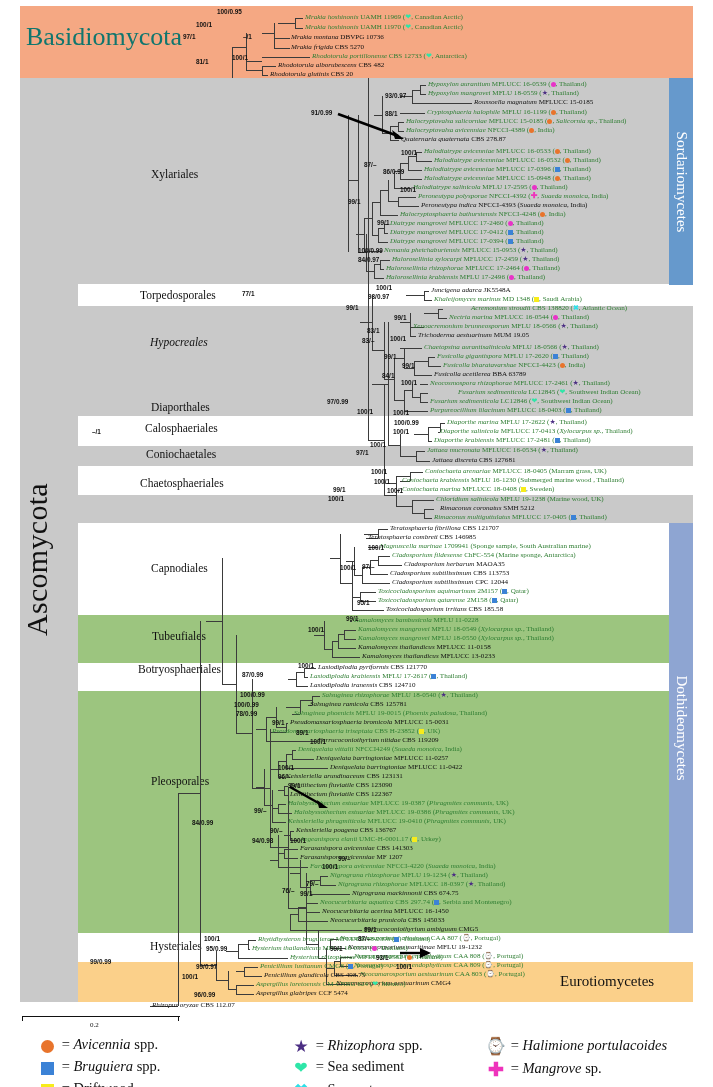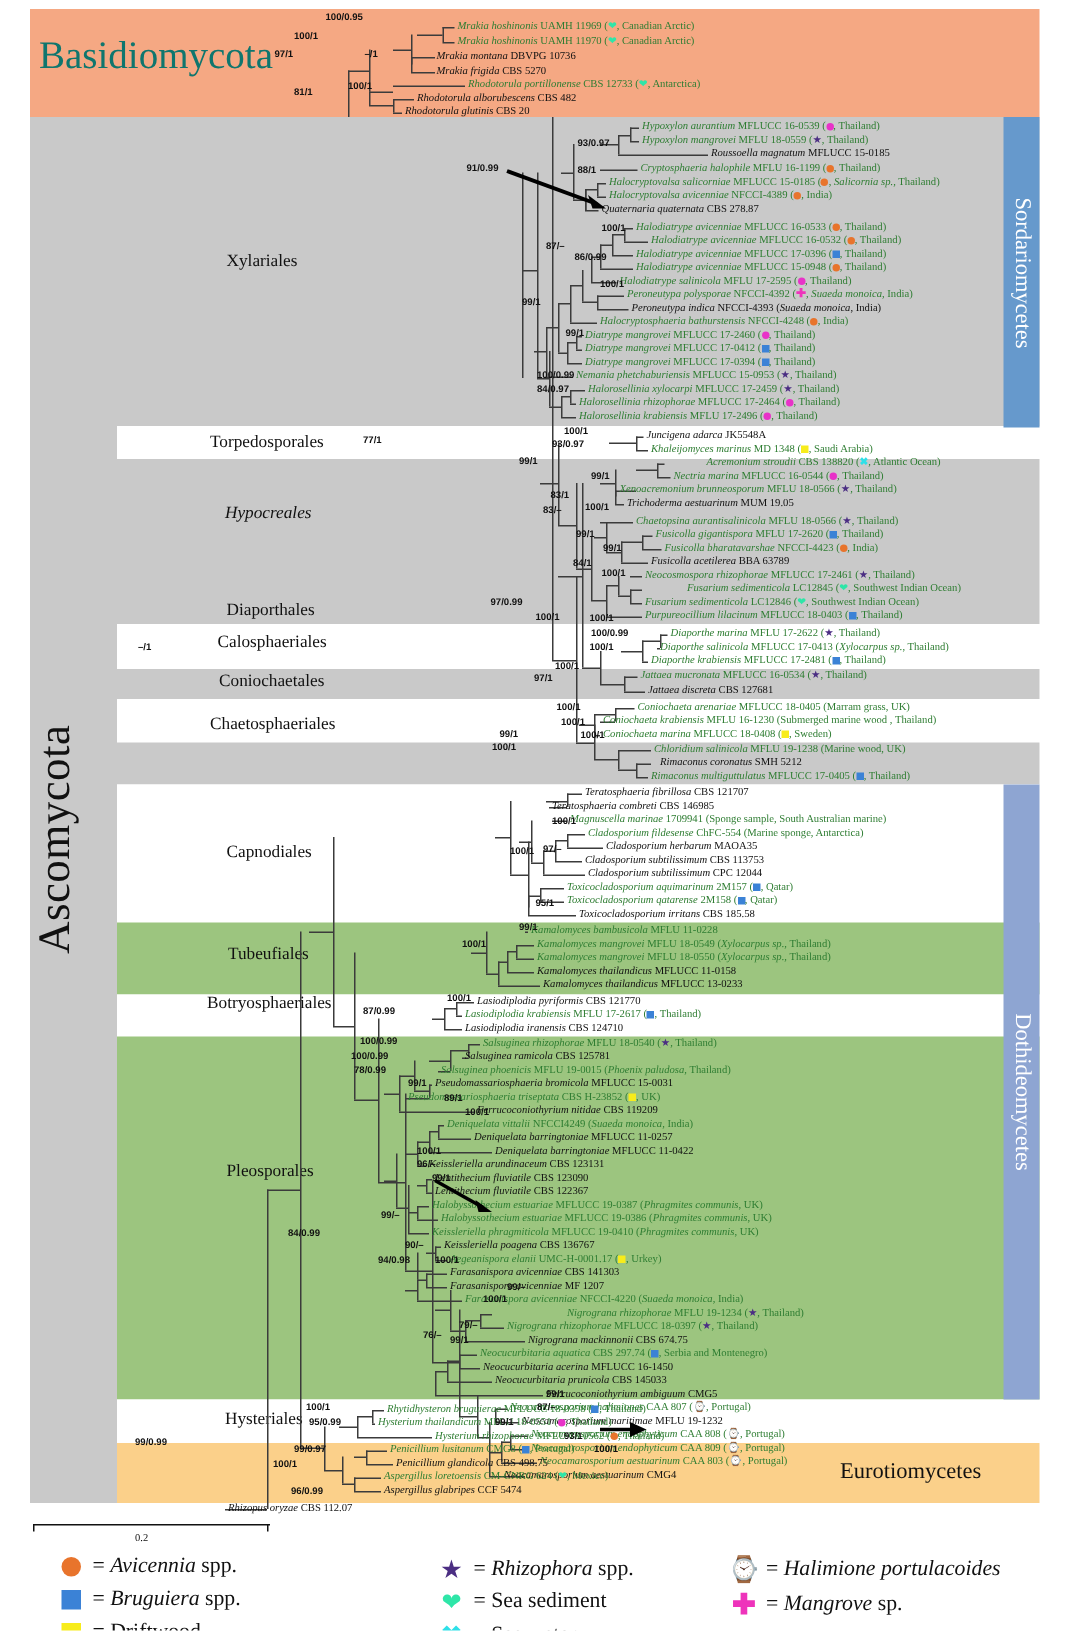--- a/index.html
+++ b/index.html
@@ -543,21 +543,21 @@
       <div class="taxon black" style="left: 290px; top: 782px;"><i>Lentithecium fluviatile</i> CBS 123090</div>
       <div class="taxon black" style="left: 290px; top: 791px;"><i>Lentithecium fluviatile</i> CBS 122367</div>
       <div class="taxon green" style="left: 288px; top: 800px;"><i>Halobyssothecium estuariae</i> MFLUCC 19-0387 (<i>Phragmites communis</i>, UK)</div>
       <div class="taxon green" style="left: 294px; top: 809px;"><i>Halobyssothecium estuariae</i> MFLUCC 19-0386 (<i>Phragmites communis</i>, UK)</div>
       <div class="taxon green" style="left: 288px; top: 818px;"><i>Keissleriella phragmiticola</i> MFLUCC 19-0410 (<i>Phragmites communis</i>, UK)</div>
       <div class="taxon black" style="left: 296px; top: 827px;"><i>Keissleriella poagena</i> CBS 136767</div>
       <div class="taxon green" style="left: 300px; top: 836px;"><i>Aegeanispora elanii</i> UMC-H-0001.17 (<span class="sym yel"></span>, Urkey)</div>
       <div class="taxon black" style="left: 300px; top: 845px;"><i>Farasanispora avicenniae</i> CBS 141303</div>
       <div class="taxon black" style="left: 300px; top: 854px;"><i>Farasanispora avicenniae</i> MF 1207</div>
       <div class="taxon green" style="left: 310px; top: 863px;"><i>Farasanispora avicenniae</i> NFCCI-4220 (<i>Suaeda monoica</i>, India)</div>
-      <div class="taxon green" style="left: 330px; top: 872px; margin-left: 48px;"><i>Nigrograna rhizophorae</i> MFLU 19-1234 (<span class="sym star">★</span>, Thailand)</div>
+      <div class="taxon green" style="left: 330px; top: 872px;"><i>Nigrograna rhizophorae</i> MFLU 19-1234 (<span class="sym star">★</span>, Thailand)</div>
       <div class="taxon green" style="left: 338px; top: 881px;"><i>Nigrograna rhizophorae</i> MFLUCC 18-0397 (<span class="sym star">★</span>, Thailand)</div>
       <div class="taxon black" style="left: 352px; top: 890px;"><i>Nigrograna mackinnonii</i> CBS 674.75</div>
       <div class="taxon green" style="left: 320px; top: 899px;"><i>Neocucurbitaria aquatica</i> CBS 297.74 (<span class="sym sq"></span>, Serbia and Montenegro)</div>
       <div class="taxon black" style="left: 322px; top: 908px;"><i>Neocucurbitaria acerina</i> MFLUCC 16-1450</div>
       <div class="taxon black" style="left: 330px; top: 917px;"><i>Neocucurbitaria prunicola</i> CBS 145033</div>
       <div class="taxon black" style="left: 364px; top: 926px;"><i>Ferrucoconiothyrium ambiguum</i> CMG5</div>
       <div class="taxon green" style="left: 340px; top: 935px;"><i>Neocamarosporium halimiones</i> CAA 807 (<span class="sym hour">⌚</span>, Portugal)</div>
       <div class="taxon black" style="left: 348px; top: 944px;"><i>Neocamarosporium maritimae</i> MFLU 19-1232</div>
       <div class="taxon green" style="left: 354px; top: 953px;"><i>Neocamarosporium endophyticum</i> CAA 808 (<span class="sym hour">⌚</span>, Portugal)</div>
       <div class="taxon green" style="left: 354px; top: 962px;"><i>Neocamarosporium endophyticum</i> CAA 809 (<span class="sym hour">⌚</span>, Portugal)</div>

